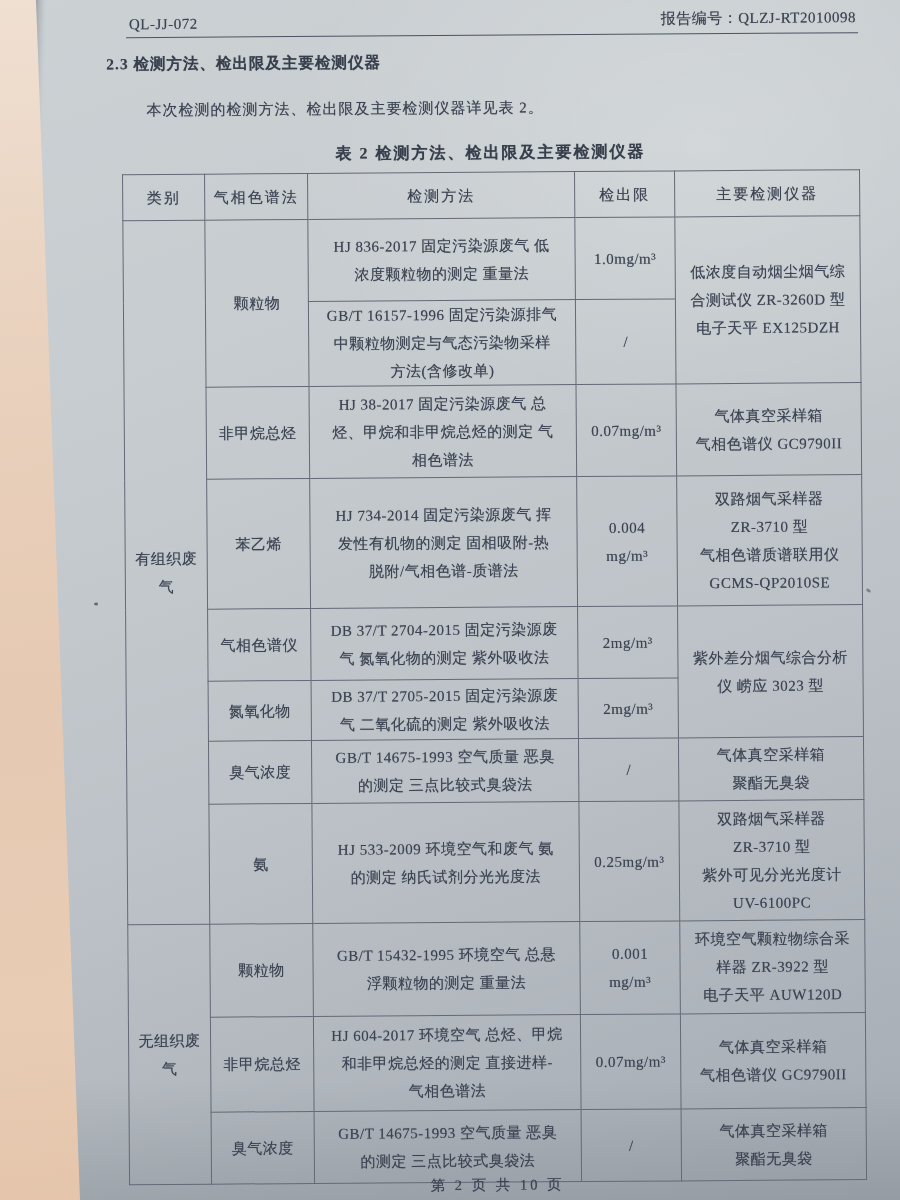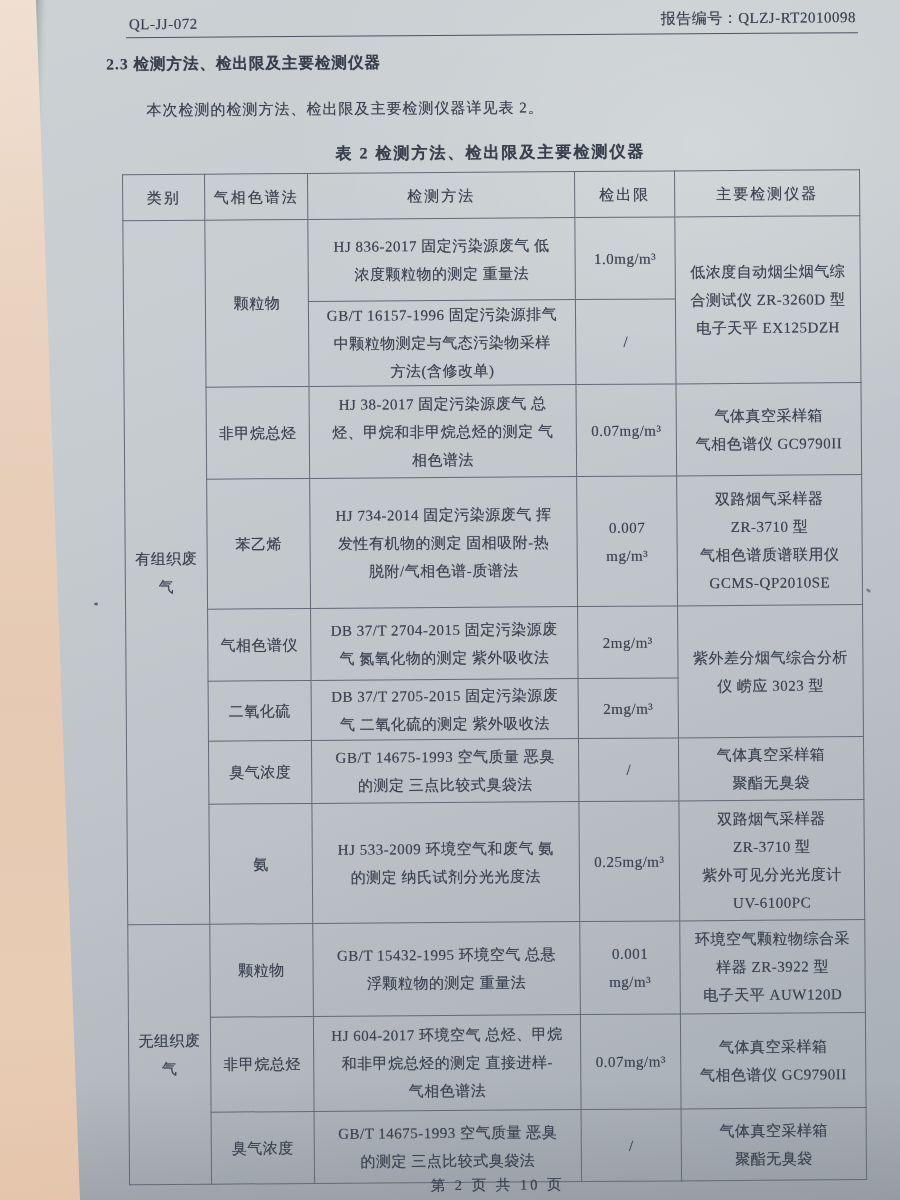--- a/index.html
+++ b/index.html
@@ -114,38 +114,38 @@
           <td>0.07mg/m³</td>
           <td>气体真空采样箱
 气相色谱仪 GC9790II</td>
         </tr>
 
         <tr style="height:130px">
           <td>苯乙烯</td>
           <td class="method-cell">HJ 734-2014 固定污染源废气 挥
 发性有机物的测定 固相吸附-热
 脱附/气相色谱-质谱法</td>
-          <td>0.007
+          <td>0.004
 mg/m³</td>
           <td>双路烟气采样器
 ZR-3710 型
 气相色谱质谱联用仪
 GCMS-QP2010SE</td>
         </tr>
 
         <tr style="height:72px">
           <td>气相色谱仪</td>
           <td class="method-cell">DB 37/T 2704-2015 固定污染源废
 气 氮氧化物的测定 紫外吸收法</td>
           <td>2mg/m³</td>
           <td rowspan="2">紫外差分烟气综合分析
 仪 崂应 3023 型</td>
         </tr>
         <tr style="height:60px">
-          <td>二氧化硫</td>
+          <td>氮氧化物</td>
           <td class="method-cell">DB 37/T 2705-2015 固定污染源废
 气 二氧化硫的测定 紫外吸收法</td>
           <td>2mg/m³</td>
         </tr>
 
         <tr style="height:63px">
           <td>臭气浓度</td>
           <td class="method-cell">GB/T 14675-1993 空气质量 恶臭
 的测定 三点比较式臭袋法</td>
           <td>/</td>

